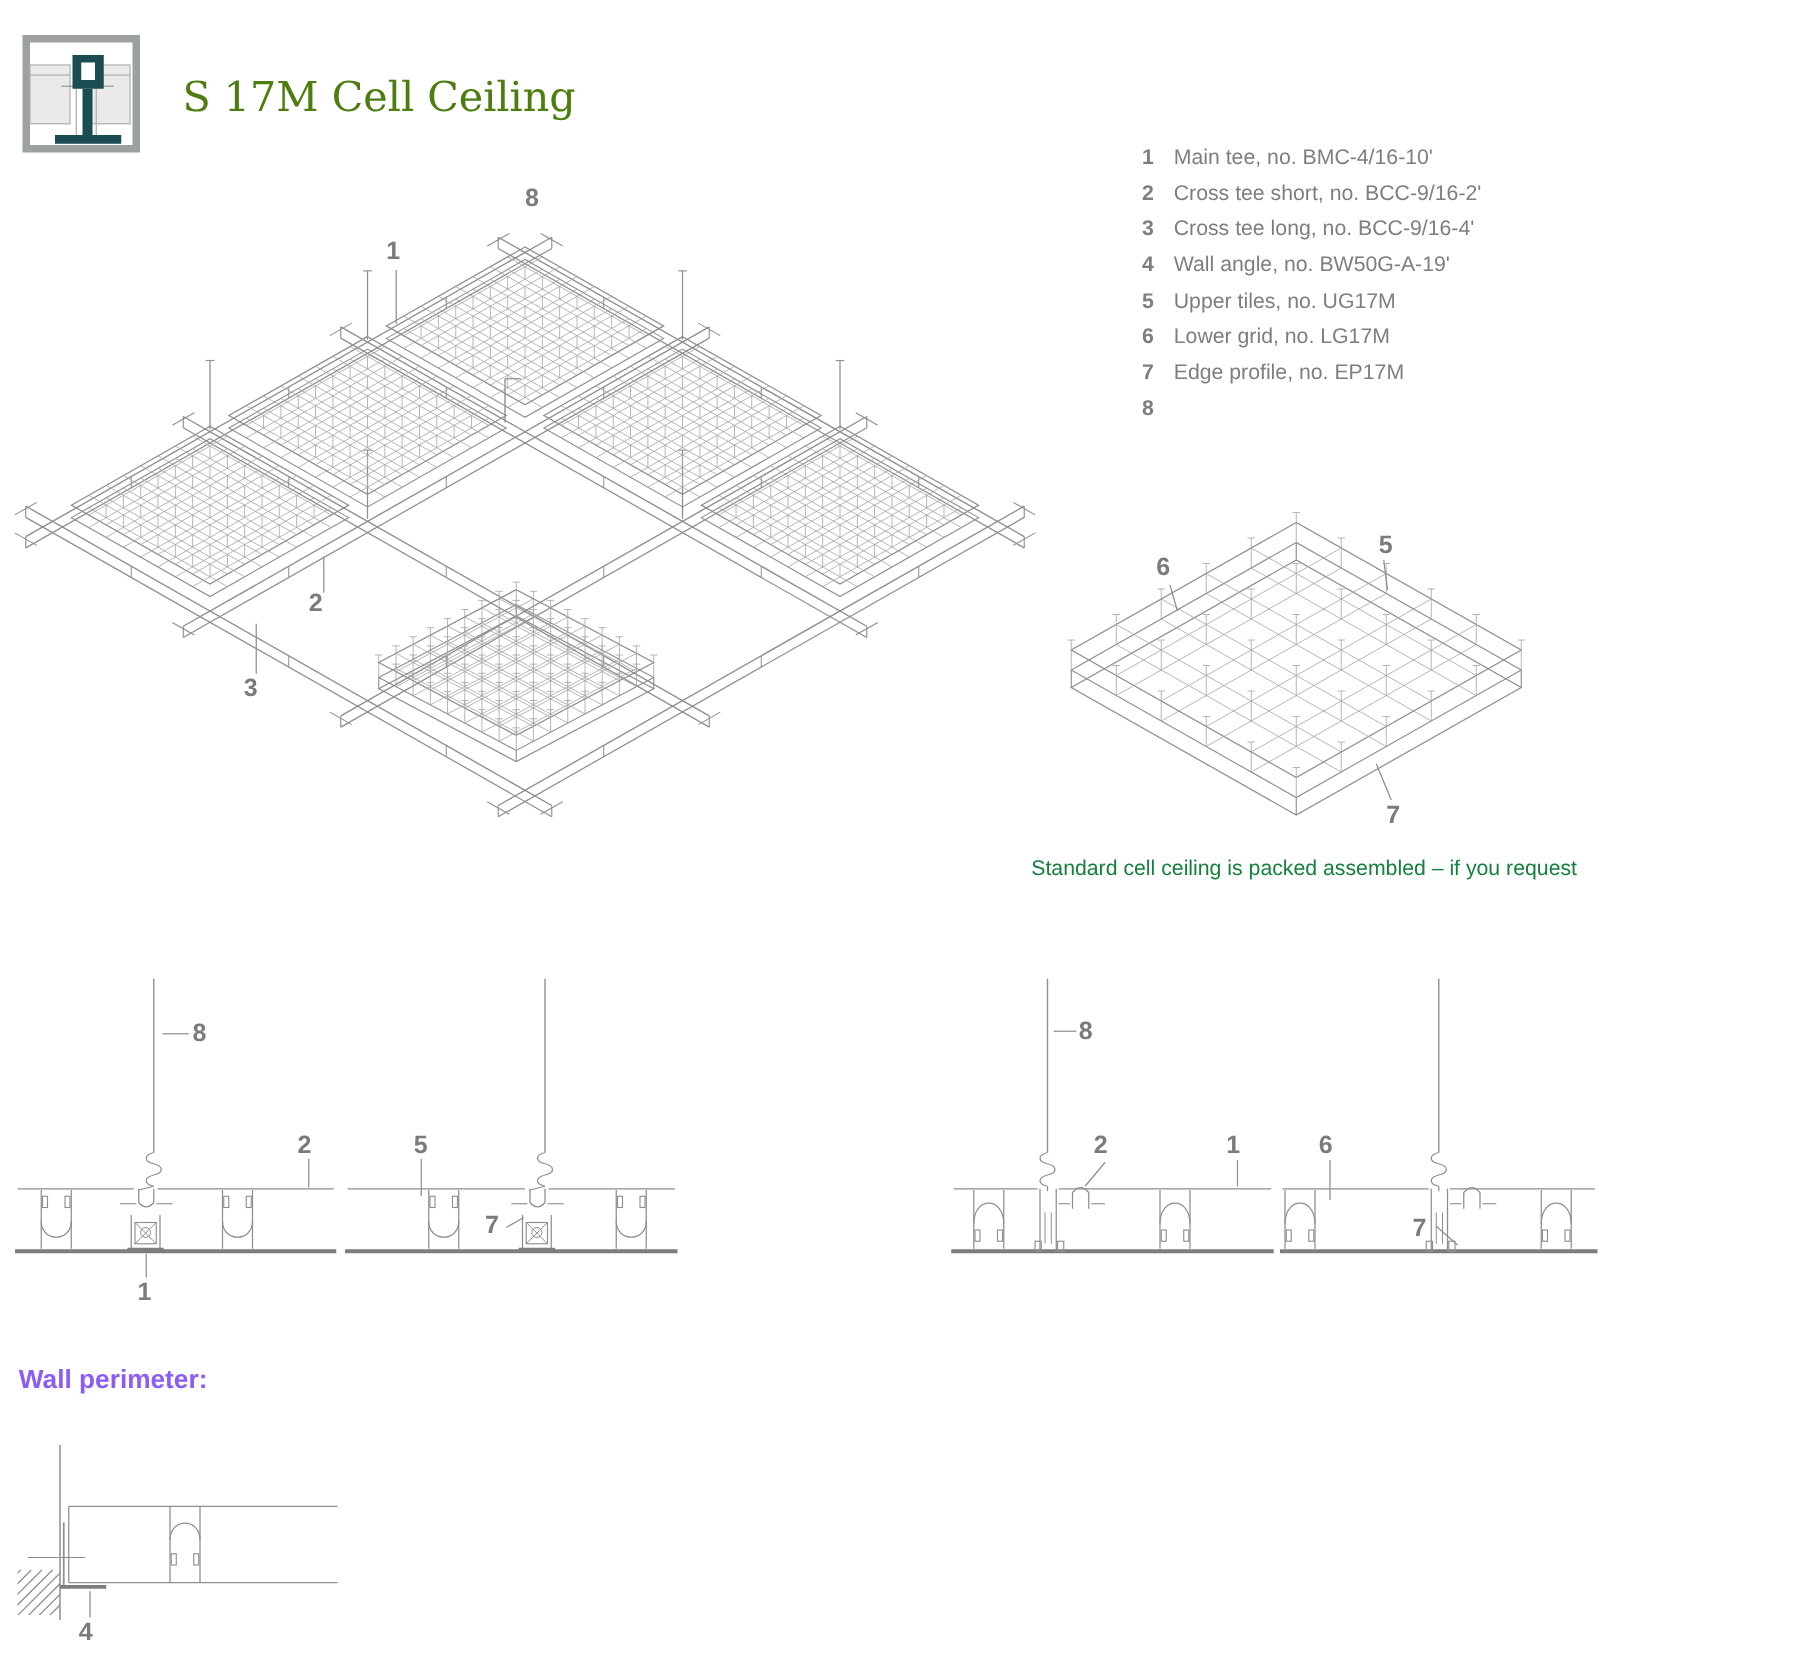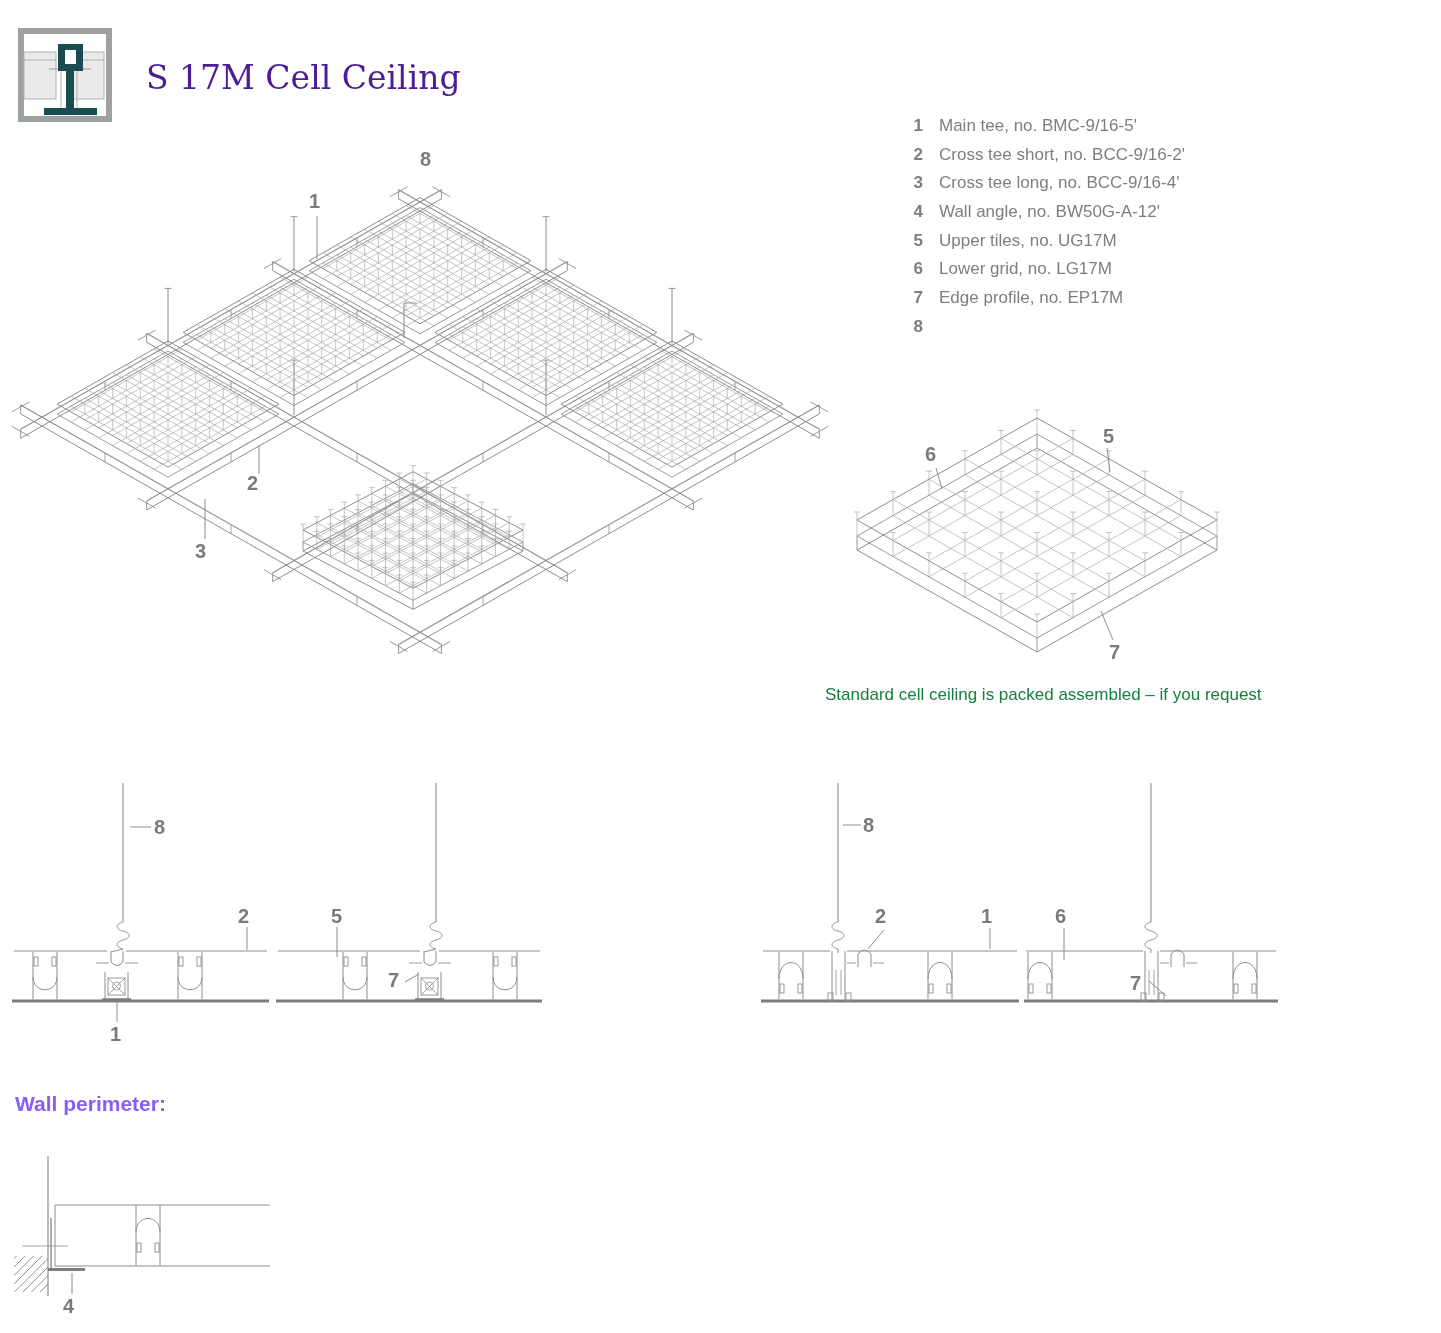--- a/index.html
+++ b/index.html
@@ -34,38 +34,38 @@
       <line x1="51" y1="35" x2="67" y2="35" stroke="#9a9a9a"></line>
       <line x1="37" y1="37" x2="37" y2="74" stroke="#b1b1b1"></line>
       <line x1="53" y1="37" x2="53" y2="74" stroke="#b1b1b1"></line>
       <rect x="34" y="10" width="25" height="27" fill="#1a4c51"></rect>
       <rect x="41" y="16" width="11" height="14" fill="#ffffff"></rect>
       <rect x="42" y="37" width="8" height="41" fill="#1a4c51"></rect>
       <rect x="20" y="74" width="53" height="7" fill="#1a4c51"></rect>
     </svg>
   </div>
 
-  <h1 id="page-title" style="color: #4c1d95;">S 17M Cell Ceiling</h1>
+  <h1 id="page-title" style="color: #4d7c0f;">S 17M Cell Ceiling</h1>
 
   <div id="legend">
     <div class="lrow">
         <span class="lnum">1</span>
-        <span class="ltxt">Main tee, no. BMC-9/16-5'</span>
+        <span class="ltxt">Main tee, no. BMC-4/16-10'</span>
       </div>
     <div class="lrow">
         <span class="lnum">2</span>
         <span class="ltxt">Cross tee short, no. BCC-9/16-2'</span>
       </div>
     <div class="lrow">
         <span class="lnum">3</span>
         <span class="ltxt">Cross tee long, no. BCC-9/16-4'</span>
       </div>
     <div class="lrow">
         <span class="lnum">4</span>
-        <span class="ltxt">Wall angle, no. BW50G-A-12'</span>
+        <span class="ltxt">Wall angle, no. BW50G-A-19'</span>
       </div>
     <div class="lrow">
         <span class="lnum">5</span>
         <span class="ltxt">Upper tiles, no. UG17M</span>
       </div>
     <div class="lrow">
         <span class="lnum">6</span>
         <span class="ltxt">Lower grid, no. LG17M</span>
       </div>
     <div class="lrow">

